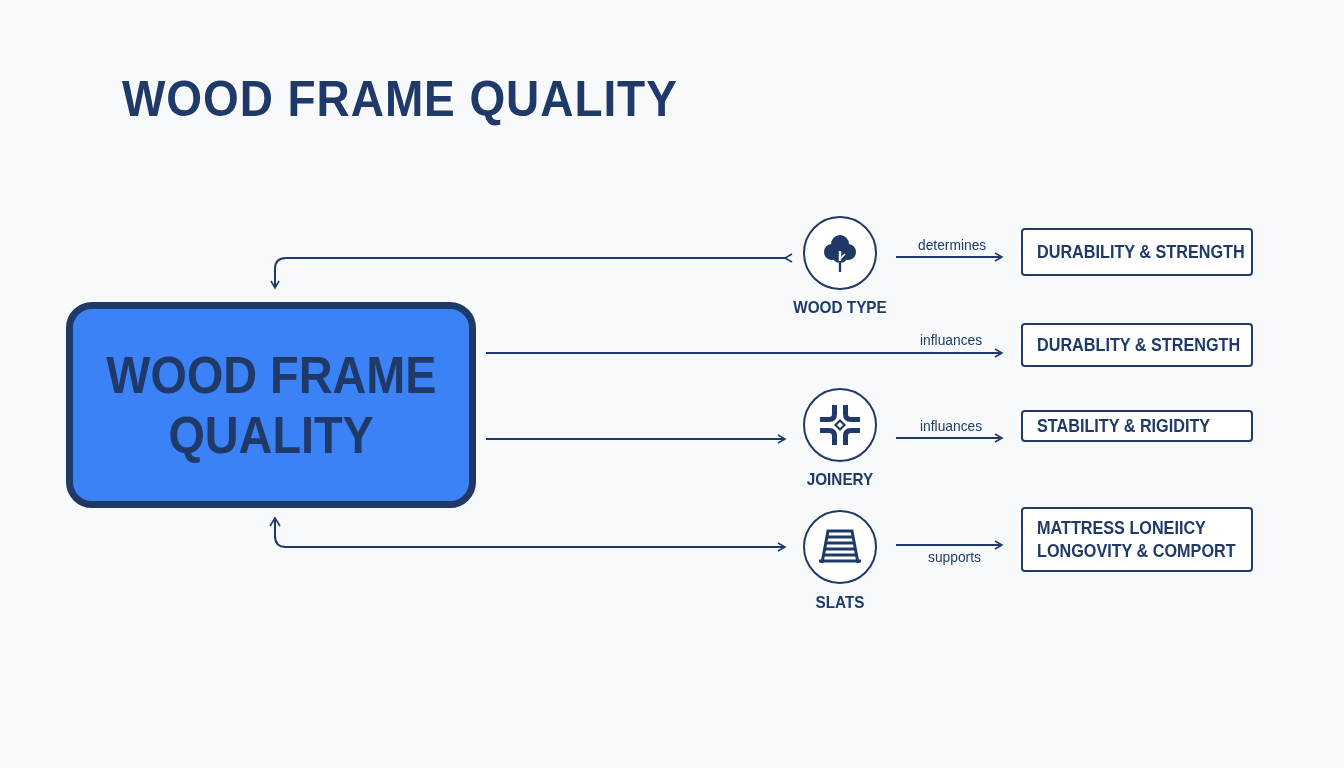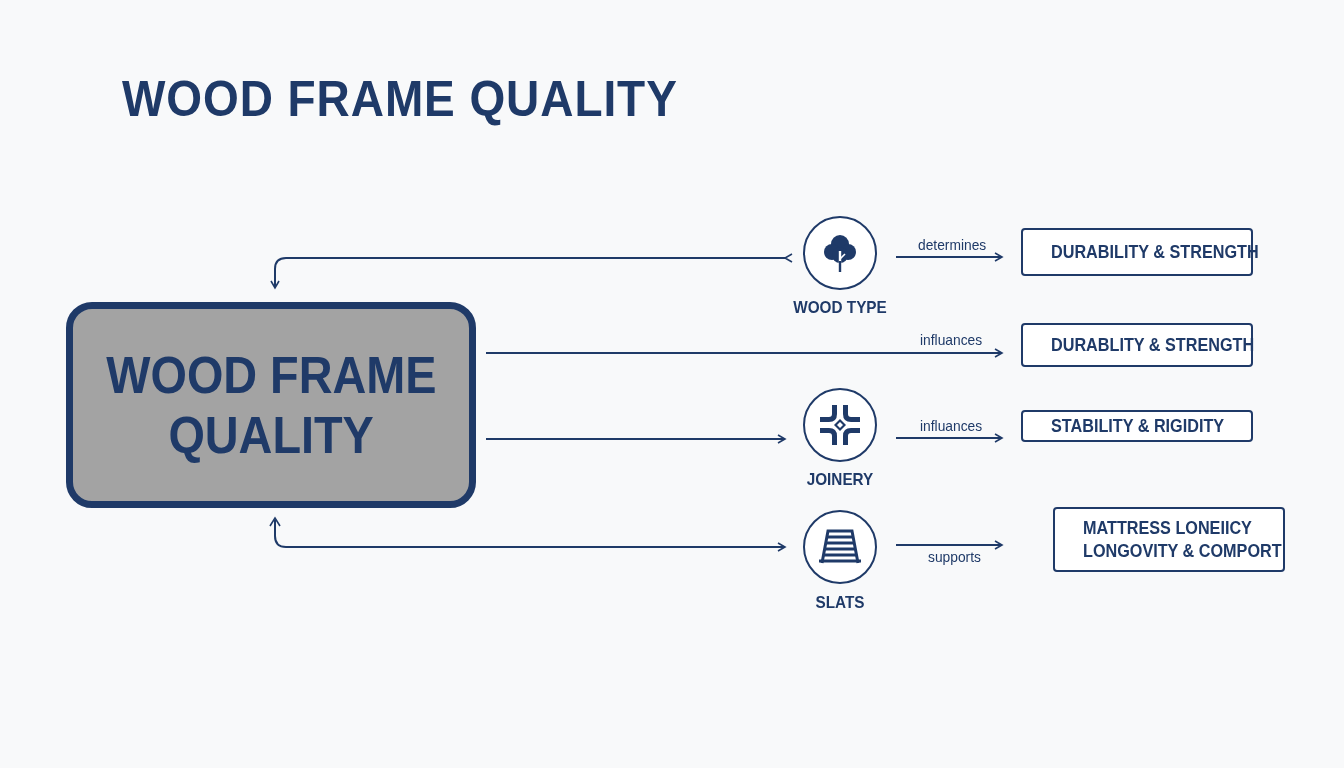--- a/index.html
+++ b/index.html
@@ -33,21 +33,21 @@
       top: 302px;
       width: 396px;
       height: 192px;
       border: 7px solid #1f3a68;
       border-radius: 26px;
       box-sizing: content-box;
       display: flex;
       flex-direction: column;
       align-items: center;
       justify-content: center;
-      background: #a3a3a3;
+      background: #3b82f6;
     }
     .main-box .line {
       font-size: 52px;
       font-weight: 700;
       line-height: 60px;
       color: #1f3a68;
       transform: scaleX(0.9);
       white-space: nowrap;
     }
     svg.connectors {
@@ -89,21 +89,21 @@
       position: absolute;
       left: 1021px;
       width: 232px;
       border: 2.5px solid #1f3a68;
       border-radius: 4px;
       background: #ffffff;
       box-sizing: border-box;
       display: flex;
       flex-direction: column;
       justify-content: center;
-      padding: 0 28px;
+      padding: 0 14px;
     }
     .result span {
       font-size: 18px;
       font-weight: 700;
       color: #1f3a68;
       white-space: nowrap;
       transform: scaleX(0.9);
       transform-origin: left center;
       line-height: 23px;
     }
@@ -183,16 +183,16 @@
 
 <div class="result" style="top:228px; height:48px;">
   <span>DURABILITY &amp; STRENGTH</span>
 </div>
 <div class="result" style="top:323px; height:44px;">
   <span>DURABLITY &amp; STRENGTH</span>
 </div>
 <div class="result" style="top:410px; height:32px;">
   <span>STABILITY &amp; RIGIDITY</span>
 </div>
-<div class="result" style="top:507px; height:65px;margin-left:32px;">
+<div class="result" style="top:507px; height:65px;">
   <span>MATTRESS LONEIICY</span>
   <span>LONGOVITY &amp; COMPORT</span>
 </div>
 
 </body></html>

